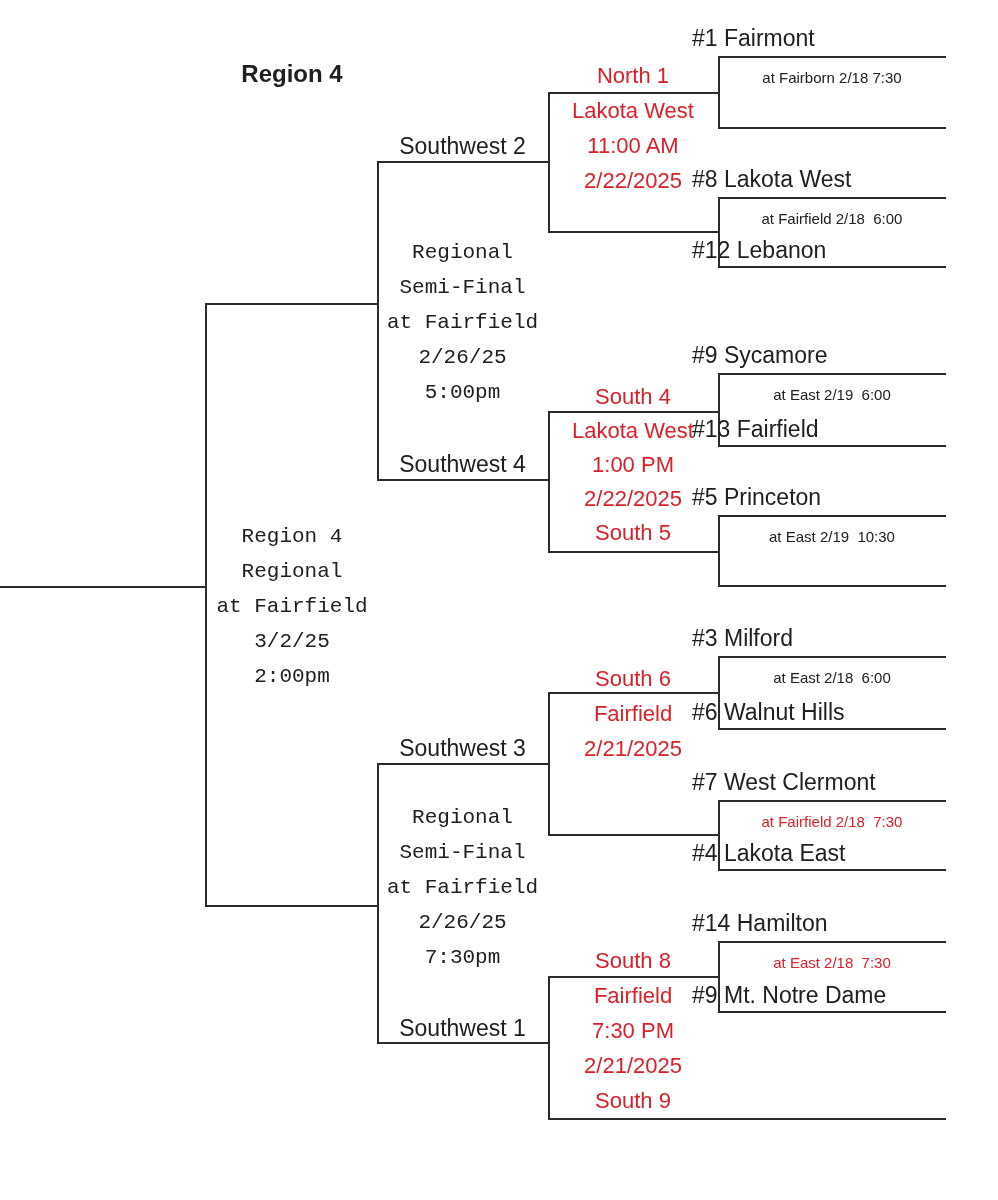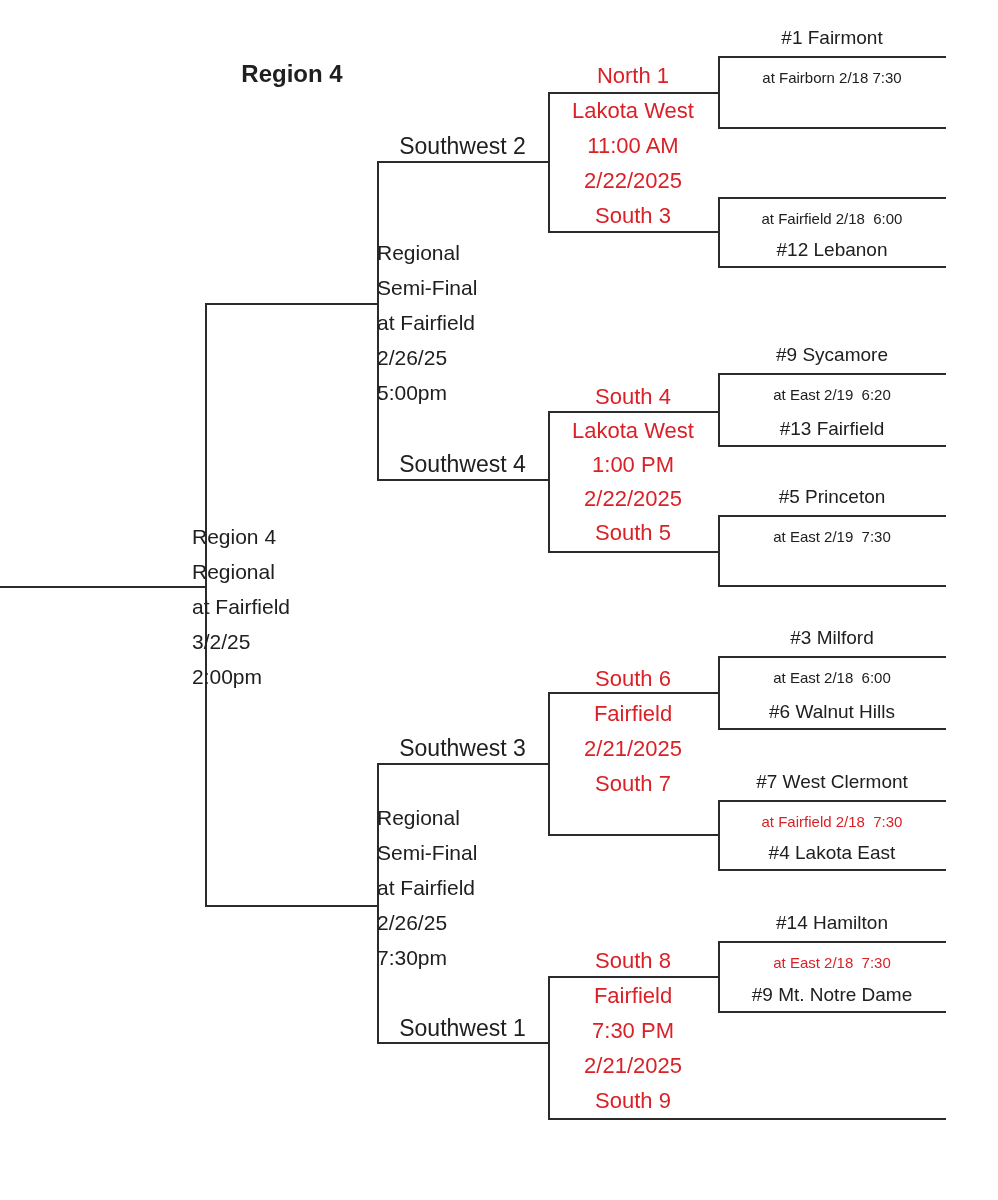--- a/index.html
+++ b/index.html
@@ -4,30 +4,30 @@
 <style>
   html,body{margin:0;padding:0;background:#ffffff;}
   .bracket{
     position:relative;width:998px;height:1200px;background:#ffffff;overflow:hidden;
     font-family:"Liberation Sans",sans-serif;color:var(--ink,#202020);
     --red:#d92127;--ink:#202020;--line:#2b2b2b;
   }
   .line{position:absolute;background:var(--line);}
   .title{position:absolute;left:192px;top:59px;width:200px;text-align:center;
          font-size:24px;line-height:30px;font-weight:700;}
-  .team{position:absolute;left:718px;width:228px;text-align:center;
-        font-size:19px;line-height:26px;}
+  .team{position:absolute;left:692px;width:228px;text-align:left;
+        font-size:23px;line-height:26px;}
   .info{position:absolute;left:718px;width:228px;text-align:center;
         font-size:15px;line-height:19px;white-space:pre;}
   .red{color:var(--red);}
   .qf{position:absolute;left:548px;width:170px;text-align:center;
       font-size:22px;line-height:35px;color:var(--red);}
   .sf-label{position:absolute;left:377px;width:171px;text-align:center;
             font-size:23px;line-height:26px;}
-  .details{position:absolute;text-align:left;font-size:21px;line-height:35px;}
+  .details{position:absolute;text-align:center;font-size:21px;line-height:35px;font-family:Liberation Mono, monospace;}
   .sf-details{left:377px;width:171px;}
   .final-details{left:192px;width:200px;}
 </style>
 </head>
 <body>
 
 <div class="bracket" style="--red: #d92127; --ink: #202020; --line: #2b2b2b;">
 
   <div id="lines">
       <div class="line" style="left: 718px; top: 56px; width: 228px; height: 2px;"></div>
@@ -73,64 +73,63 @@
       <div class="line" style="left: 377px; top: 763px; width: 2px; height: 281px;"></div>
       <div class="line" style="left: 718px; top: 941px; width: 2px; height: 72px;"></div>
       <div class="line" style="left: 548px; top: 976px; width: 2px; height: 144px;"></div>
     </div>
 
   <div class="title">Region 4</div>
 
   <div class="team" style="top:25px">#1 Fairmont</div>
   <div class="info" style="top:68px">at Fairborn 2/18 7:30</div>
 
+  <div class="team" style="top:166px">#8 Lakota West</div>
   <div class="info" style="top:209px">at Fairfield 2/18  6:00</div>
   <div class="team" style="top:237px">#12 Lebanon</div>
 
   <div class="team" style="top:342px">#9 Sycamore</div>
-  <div class="info" style="top:385px">at East 2/19  6:20</div>
+  <div class="info" style="top:385px">at East 2/19  6:00</div>
   <div class="team" style="top:416px">#13 Fairfield</div>
 
   <div class="team" style="top:484px">#5 Princeton</div>
-  <div class="info" style="top:527px">at East 2/19  7:30</div>
+  <div class="info" style="top:527px">at East 2/19  10:30</div>
 
   <div class="team" style="top:625px">#3 Milford</div>
   <div class="info" style="top:668px">at East 2/18  6:00</div>
   <div class="team" style="top:699px">#6 Walnut Hills</div>
 
   <div class="team" style="top:769px">#7 West Clermont</div>
   <div class="info red" style="top:812px">at Fairfield 2/18  7:30</div>
   <div class="team" style="top:840px">#4 Lakota East</div>
 
   <div class="team" style="top:910px">#14 Hamilton</div>
   <div class="info red" style="top:953px">at East 2/18  7:30</div>
   <div class="team" style="top:982px">#9 Mt. Notre Dame</div>
 
 
   <div class="qf" style="top:58px">
     <div>North 1</div>
     <div>Lakota West</div>
     <div>11:00 AM</div>
     <div>2/22/2025</div>
-    <div>South 3</div>
   </div>
 
   <div class="qf" style="top:380px;line-height:34px">
     <div>South 4</div>
     <div>Lakota West</div>
     <div>1:00 PM</div>
     <div>2/22/2025</div>
     <div>South 5</div>
   </div>
 
   <div class="qf" style="top:661px">
     <div>South 6</div>
     <div>Fairfield</div>
     <div>2/21/2025</div>
-    <div>South 7</div>
   </div>
 
   <div class="qf" style="top:943px">
     <div>South 8</div>
     <div>Fairfield</div>
     <div>7:30 PM</div>
     <div>2/21/2025</div>
     <div>South 9</div>
   </div>
 

